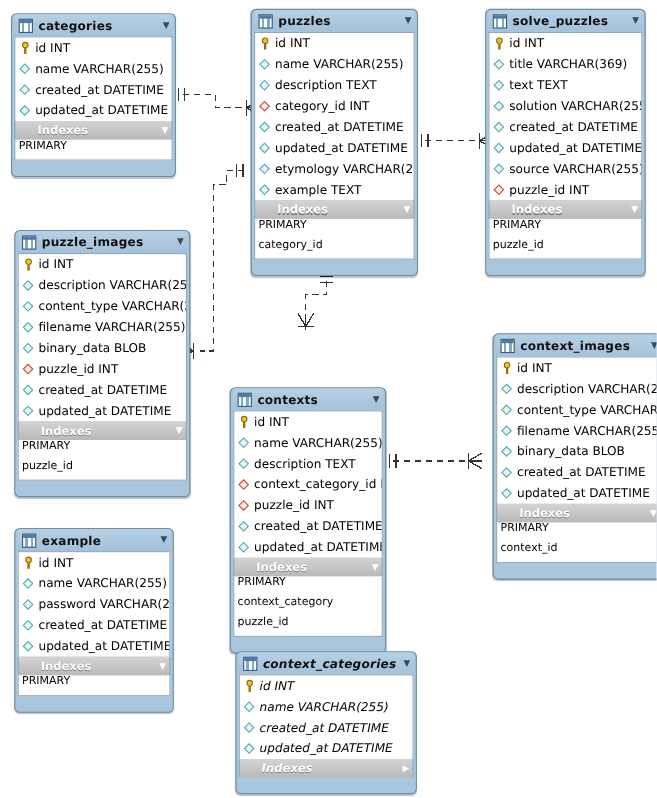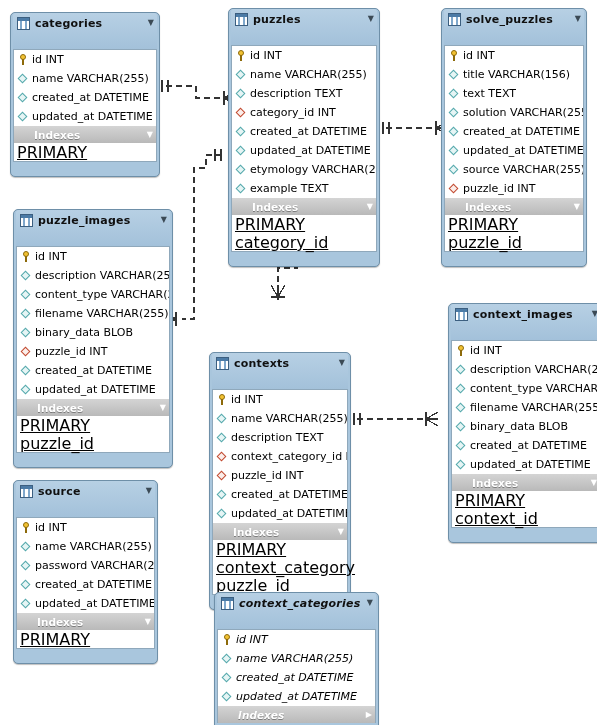--- a/index.html
+++ b/index.html
@@ -35,21 +35,21 @@
     background: #a9c6dd;
     border: 1px solid #6e8fa8;
     border-radius: 5px;
     padding: 0 2px 6px 2px;
     box-shadow: 0 1px 1px rgba(0,0,0,0.25);
   }
   .tbl-header {
     height: 20px;
     display: flex;
     align-items: center;
-    padding: 0 3px 16px 4px;
+    padding: 0 3px 0 4px;
     background: linear-gradient(to bottom, #b7d0e4 0%, #a3c1da 100%);
     border-radius: 3px 3px 0 0;
   }
   .tbl-icon {
     width: 13px;
     height: 13px;
     flex: 0 0 13px;
     margin-right: 5px;
     box-sizing: border-box;
     border: 1px solid #3c5f80;
@@ -173,24 +173,23 @@
   .idx-list {
     background: #ffffff;
     border: 1px solid #8fa8bb;
     border-top: none;
   }
   .idx-row {
     height: 18px;
     display: flex;
     align-items: flex-start;
     padding-left: 3px;
-    font-size: 16px;
+    font-size: 10px;
     color: #000000;
     white-space: nowrap;
-    text-decoration: underline;
   }
   .tbl-footer {
     height: 8px;
   }
 </style>
 </head>
 <body>
 
 <div id="canvas">
 
@@ -343,21 +342,21 @@
         <span class="tbl-title">solve_puzzles</span>
         <span class="caret">▼</span>
       </div>
       <div class="cols">
         <div class="col-row">
           <span class="glyph pk"></span>
           <span>id INT</span>
         </div>
         <div class="col-row">
           <span class="glyph col"></span>
-          <span>title VARCHAR(156)</span>
+          <span>title VARCHAR(369)</span>
         </div>
         <div class="col-row">
           <span class="glyph col"></span>
           <span>text TEXT</span>
         </div>
         <div class="col-row">
           <span class="glyph col"></span>
           <span>solution VARCHAR(255)</span>
         </div>
         <div class="col-row">
@@ -544,21 +543,21 @@
         </div>
         <div class="idx-row">
           <span>context_id</span>
         </div>
       </div>
       <div class="tbl-footer"></div>
     </div>
     <div class="table-box" style="left: 13px; top: 480px; width: 145px;">
       <div class="tbl-header">
         <span class="tbl-icon"></span>
-        <span class="tbl-title">source</span>
+        <span class="tbl-title">example</span>
         <span class="caret">▼</span>
       </div>
       <div class="cols">
         <div class="col-row">
           <span class="glyph pk"></span>
           <span>id INT</span>
         </div>
         <div class="col-row">
           <span class="glyph col"></span>
           <span>name VARCHAR(255)</span>

